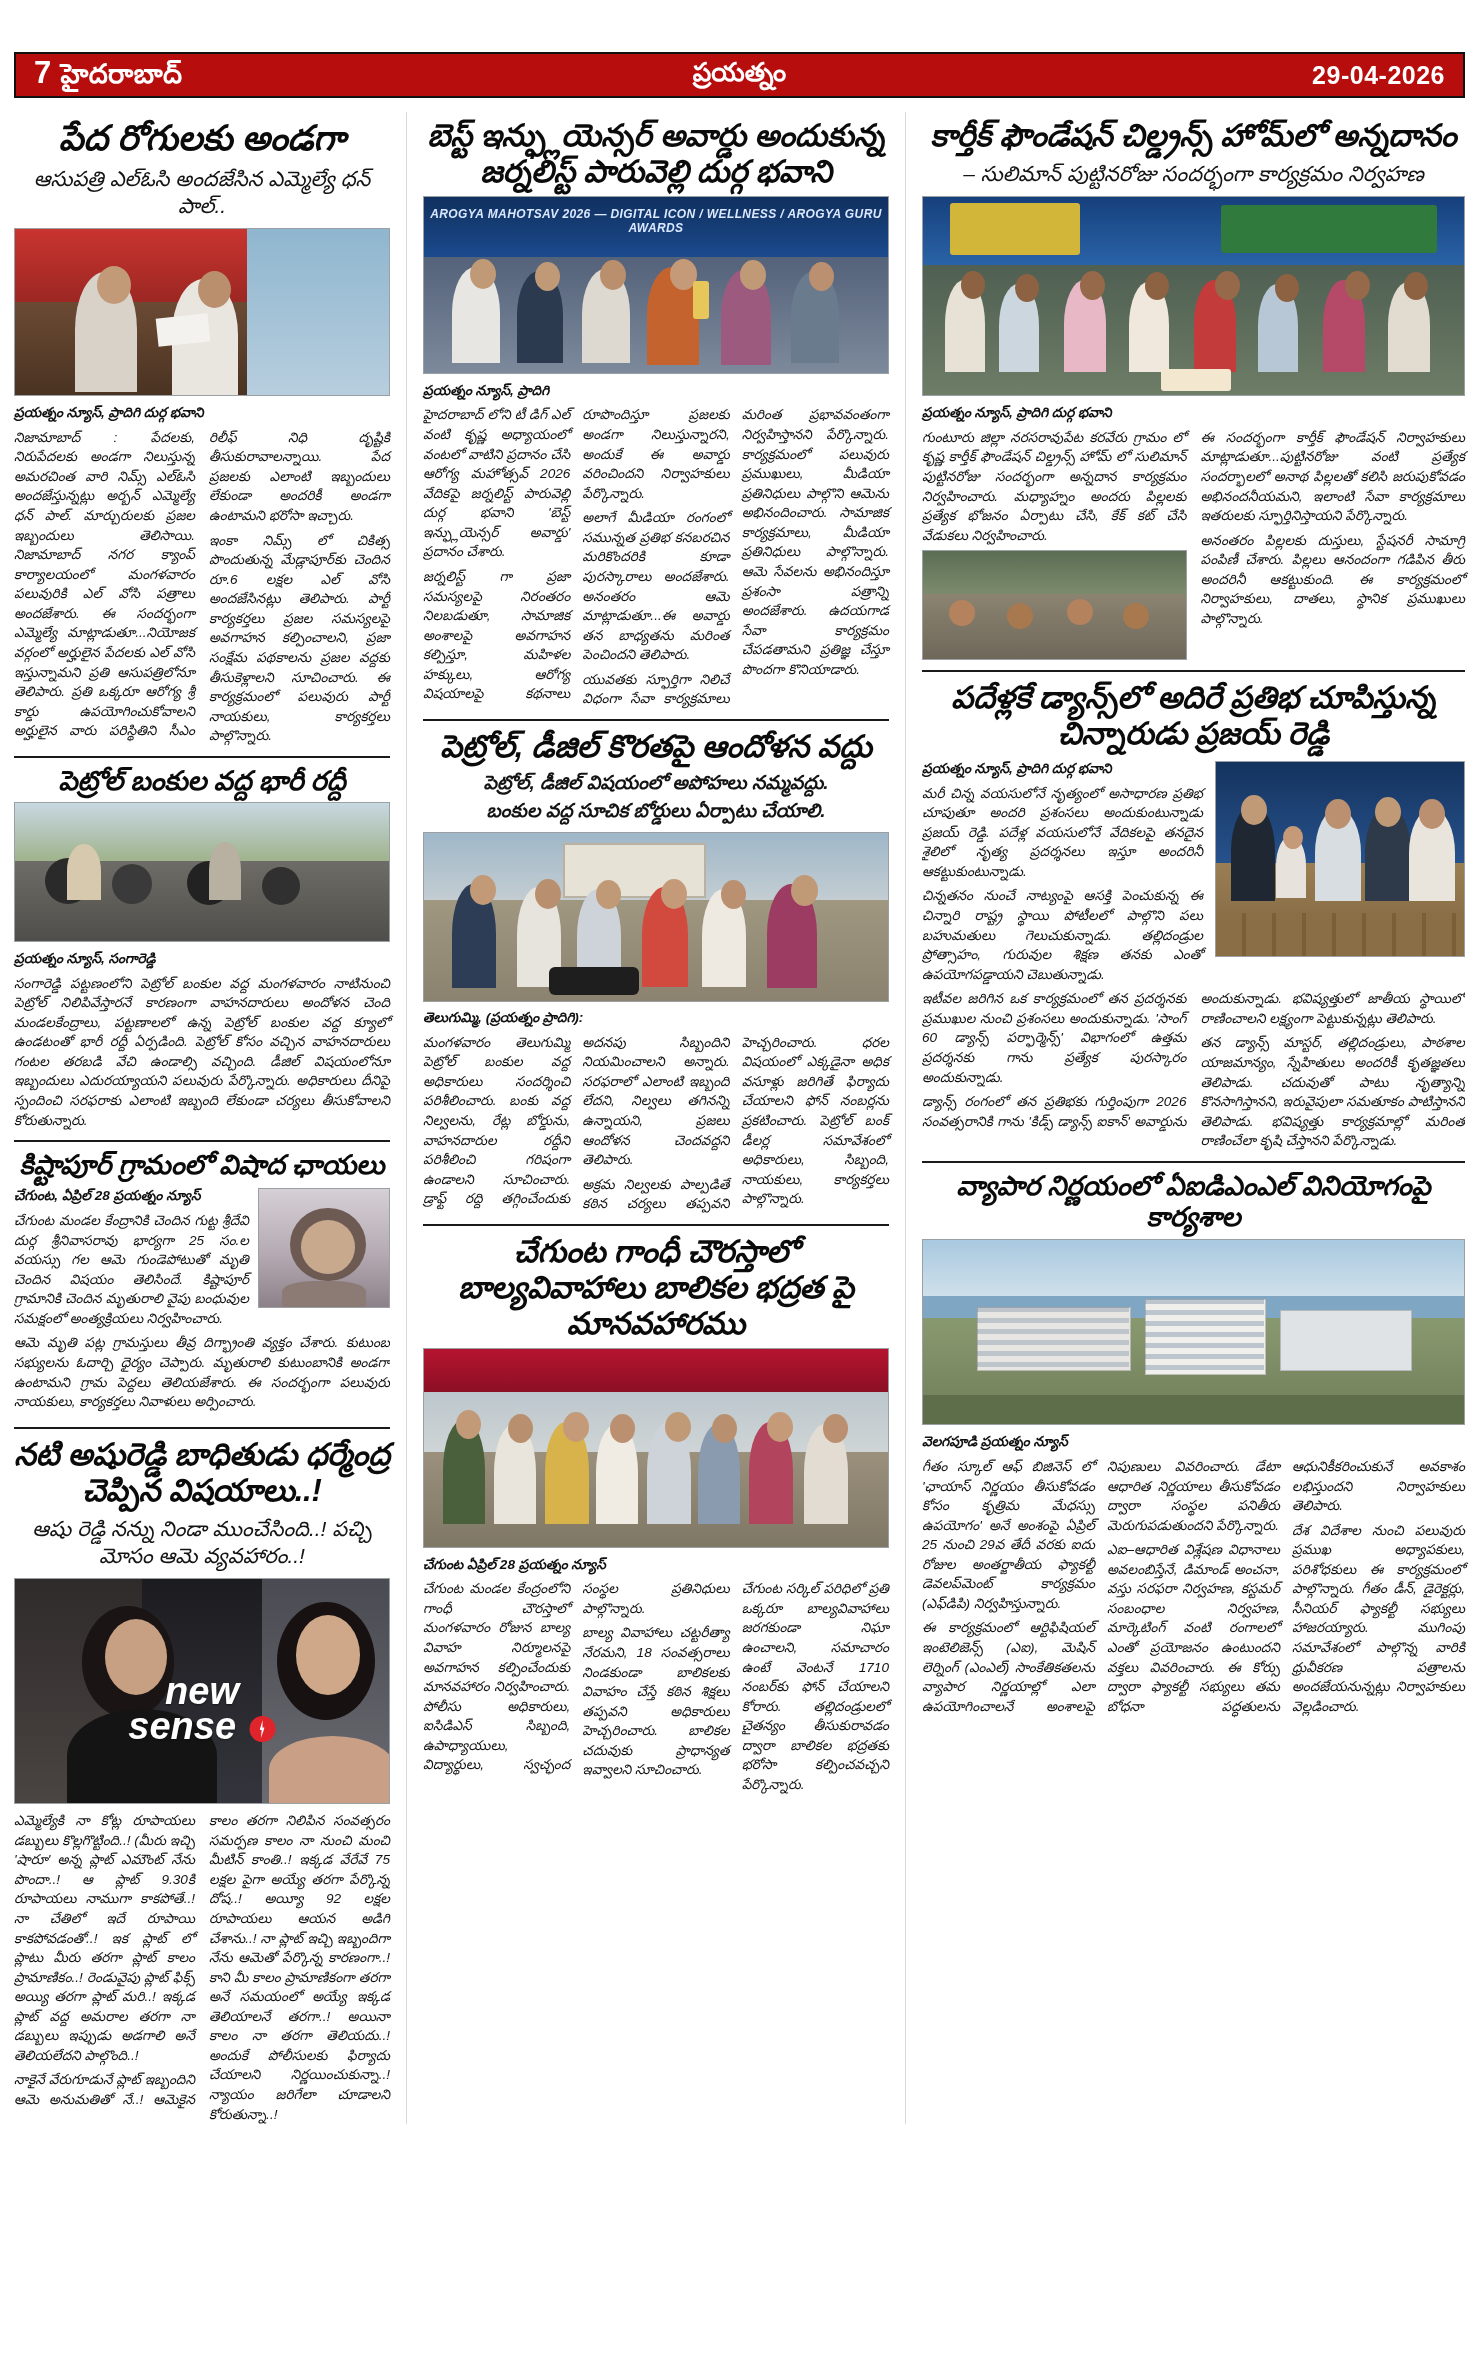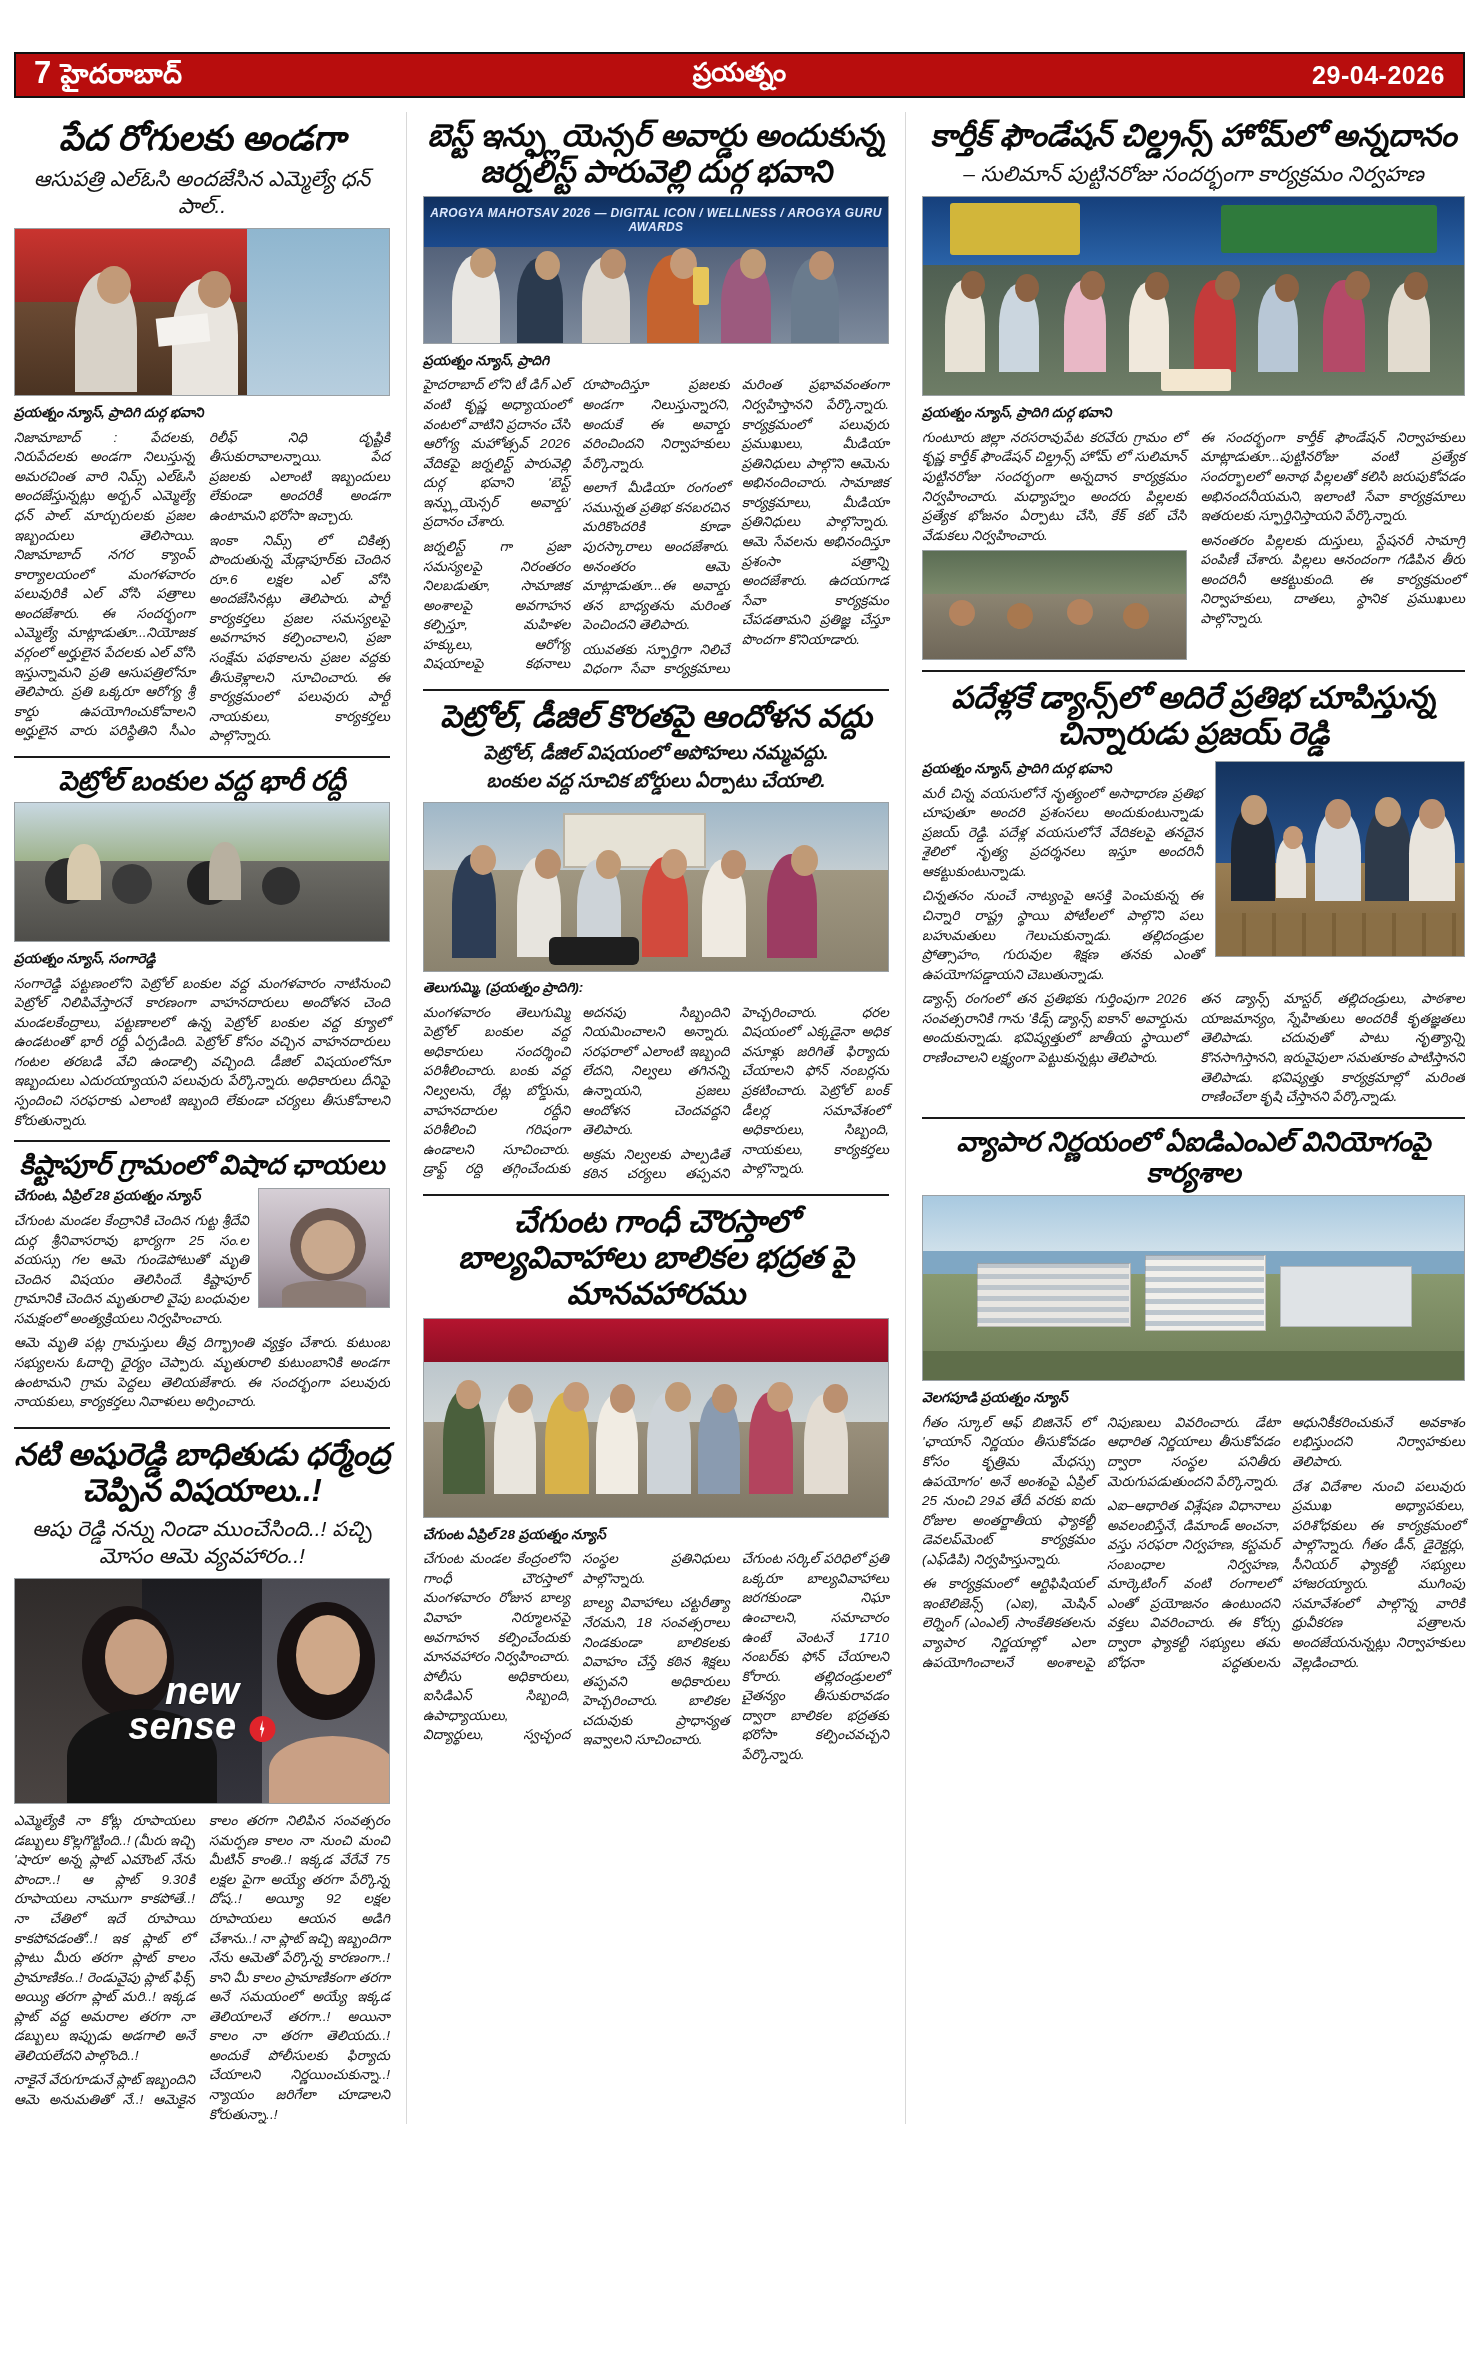--- a/index.html
+++ b/index.html
@@ -188,21 +188,21 @@
           </div>
         </div>
       </div>
 
     </div>
 
     <div class="col col-2">
 
       <div>
         <div class="hl hl-lg">బెస్ట్ ఇన్ఫ్లుయెన్సర్ అవార్డు అందుకున్న జర్నలిస్ట్ పారువెల్లి దుర్గ భవాని</div>
-        <div class="photo ph-event" style="height:148px;margin-top:6px;">
+        <div class="photo ph-event" style="height:178px;margin-top:6px;">
           <div class="banner-strip" style="height:34%;background:linear-gradient(#10305f,#1b4a8d);"></div>
           <div style="position:absolute;left:0;right:0;top:6%;text-align:center;color:#dbe8ff;font-size:12px;font-weight:bold;letter-spacing:.4px;">AROGYA MAHOTSAV 2026 — DIGITAL ICON / WELLNESS / AROGYA GURU AWARDS</div>
           <div class="band" style="left:0;bottom:0;width:100%;height:66%;background:linear-gradient(#54627a,#7d8a9c);"></div>
           <div class="fig" style="left:6%;top:40%;width:48px;height:96px;background:#e8e6e2;"></div>
           <div class="blob" style="left:10%;top:35%;width:26px;height:30px;background:#c09a76;"></div>
           <div class="fig" style="left:20%;top:42%;width:46px;height:92px;background:#2b3a4e;"></div>
           <div class="blob" style="left:24%;top:37%;width:25px;height:29px;background:#c09a76;"></div>
           <div class="fig" style="left:34%;top:41%;width:48px;height:94px;background:#ddd8d0;"></div>
           <div class="blob" style="left:38%;top:36%;width:26px;height:30px;background:#b98f6e;"></div>
           <div class="fig" style="left:48%;top:40%;width:52px;height:98px;background:#c5632f;"></div>
@@ -357,20 +357,21 @@
             <div class="fig" style="left:60%;top:23%;width:46px;height:94px;background:#2e3a4a;"></div>
             <div class="blob" style="left:64%;top:18%;width:26px;height:30px;background:#c09a76;"></div>
             <div class="fig" style="left:78%;top:24%;width:46px;height:92px;background:#e9e4dc;"></div>
             <div class="blob" style="left:82%;top:19%;width:26px;height:30px;background:#bb9070;"></div>
             <div class="band" style="left:0;bottom:0;width:100%;height:22%;background:repeating-linear-gradient(90deg,#8a6f46 0 26px,#7a6038 26px 30px);"></div>
           </div>
           <p class="byline">ప్రయత్నం న్యూస్, ప్రాదిగి దుర్గ భవాని</p>
           <p>మరీ చిన్న వయసులోనే నృత్యంలో అసాధారణ ప్రతిభ చూపుతూ అందరి ప్రశంసలు అందుకుంటున్నాడు ప్రజయ్ రెడ్డి. పదేళ్ల వయసులోనే వేదికలపై తనదైన శైలిలో నృత్య ప్రదర్శనలు ఇస్తూ అందరినీ ఆకట్టుకుంటున్నాడు.</p>
           <p>చిన్నతనం నుంచే నాట్యంపై ఆసక్తి పెంచుకున్న ఈ చిన్నారి రాష్ట్ర స్థాయి పోటీలలో పాల్గొని పలు బహుమతులు గెలుచుకున్నాడు. తల్లిదండ్రుల ప్రోత్సాహం, గురువుల శిక్షణ తనకు ఎంతో ఉపయోగపడ్డాయని చెబుతున్నాడు.</p>
           <div class="cols2">
+            <p>ఇటీవల జరిగిన ఒక కార్యక్రమంలో తన ప్రదర్శనకు ప్రముఖుల నుంచి ప్రశంసలు అందుకున్నాడు. 'సాంగ్ 60 డ్యాన్స్ పర్ఫార్మెన్స్' విభాగంలో ఉత్తమ ప్రదర్శనకు గాను ప్రత్యేక పురస్కారం అందుకున్నాడు.</p>
             <p>డ్యాన్స్ రంగంలో తన ప్రతిభకు గుర్తింపుగా 2026 సంవత్సరానికి గాను 'కిడ్స్ డ్యాన్స్ ఐకాన్' అవార్డును అందుకున్నాడు. భవిష్యత్తులో జాతీయ స్థాయిలో రాణించాలని లక్ష్యంగా పెట్టుకున్నట్లు తెలిపారు.</p>
             <p>తన డ్యాన్స్ మాస్టర్, తల్లిదండ్రులు, పాఠశాల యాజమాన్యం, స్నేహితులు అందరికీ కృతజ్ఞతలు తెలిపాడు. చదువుతో పాటు నృత్యాన్ని కొనసాగిస్తానని, ఇరువైపులా సమతూకం పాటిస్తానని తెలిపాడు. భవిష్యత్తు కార్యక్రమాల్లో మరింత రాణించేలా కృషి చేస్తానని పేర్కొన్నాడు.</p>
           </div>
         </div>
       </div>
 
       <div class="rule"></div>
 
       <div>
         <div class="hl hl-md">వ్యాపార నిర్ణయంలో ఏఐడిఎంఎల్ వినియోగంపై కార్యశాల</div>

